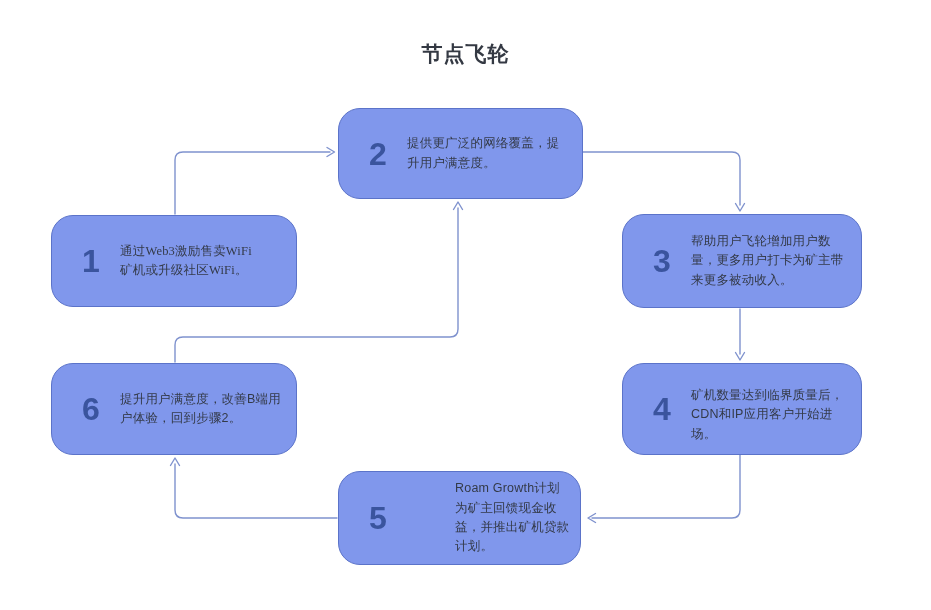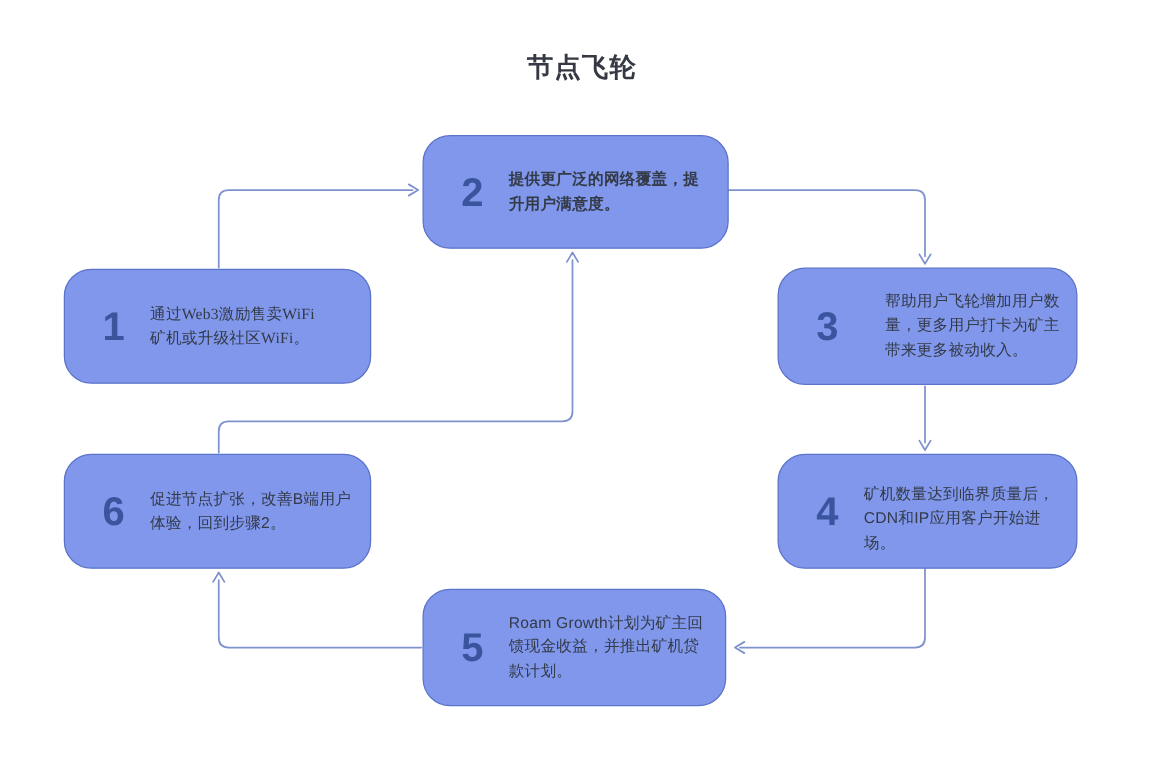--- a/index.html
+++ b/index.html
@@ -69,24 +69,24 @@
     letter-spacing: 0.2px;
     flex: 0 1 auto;
   }
   .box-1 { left: 51px;  top: 215px; width: 246px; height: 92px; }
   .box-2 { left: 338px; top: 108px; width: 245px; height: 91px; }
   .box-3 { left: 622px; top: 214px; width: 240px; height: 94px; }
   .box-4 { left: 622px; top: 363px; width: 240px; height: 92px; }
   .box-5 { left: 338px; top: 471px; width: 243px; height: 94px; }
   .box-6 { left: 51px;  top: 363px; width: 246px; height: 92px; }
   .box-1 .step-text { max-width: 142px; font-family: Liberation Serif, serif; }
-  .box-2 .step-text { max-width: 158px; font-weight: bold; }
-  .box-3 .step-text { max-width: 170px; margin-left: 17px; }
+  .box-2 .step-text { max-width: 158px; }
+  .box-3 .step-text { max-width: 170px; }
   .box-4 .step-text { max-width: 168px; margin-top: 12px; }
-  .box-5 .step-text { max-width: 165px; }
+  .box-5 .step-text { max-width: 165px; margin-left: 48px; }
   .box-6 .step-text { max-width: 168px; }
 </style>
 </head>
 <body>
 
 <div class="canvas">
 
   <h1 class="page-title">节点飞轮</h1>
 
   <svg class="arrow-layer" viewBox="0 0 931 610" xmlns="http://www.w3.org/2000/svg">
@@ -118,16 +118,16 @@
     <span class="step-text">矿机数量达到临界质量后，CDN和IP应用客户开始进场。</span>
   </div>
 
   <div class="step-box box-5">
     <span class="step-num">5</span>
     <span class="step-text">Roam Growth计划为矿主回馈现金收益，并推出矿机贷款计划。</span>
   </div>
 
   <div class="step-box box-6">
     <span class="step-num">6</span>
-    <span class="step-text">促进节点扩张，改善B端用户体验，回到步骤2。</span>
+    <span class="step-text">提升用户满意度，改善B端用户体验，回到步骤2。</span>
   </div>
 
 </div>
 
 </body></html>

